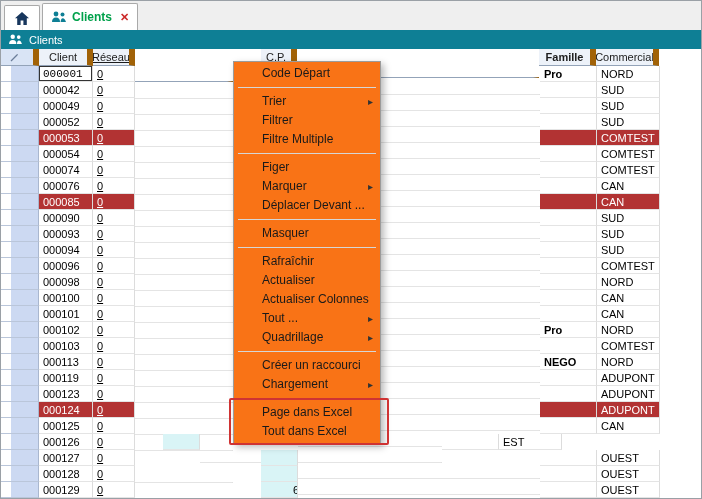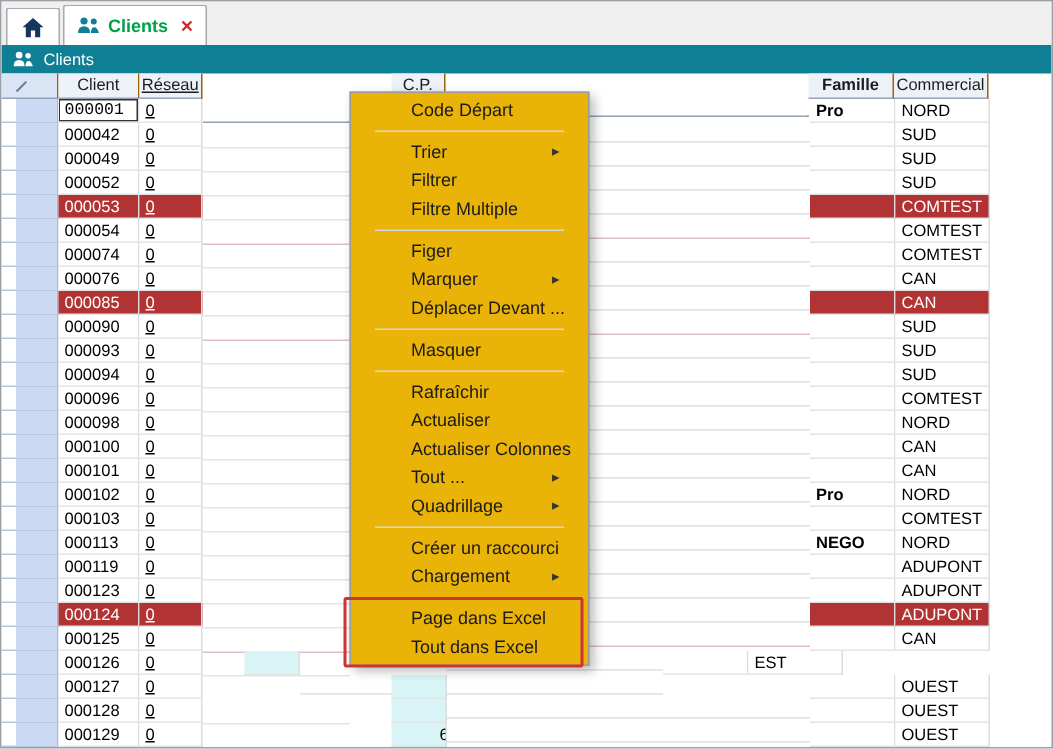--- a/index.html
+++ b/index.html
@@ -31,21 +31,21 @@
   .toolbar {
     height: 19px; background: var(--accent-teal,#0e7f95);
     display: flex; align-items: center; gap: 6px;
     padding-left: 7px; color: #fff; font-size: 11px;
   }
   
   .grid { position: absolute; left: 0; top: 48px; width: 702px; }
   .header-row { display: flex; height: 17px; font-size: 11px; color: #1c1c1c; }
   .hcell {
     background: #edf2f9;
-    border-right: 1px solid #a16207; border-bottom: 1px solid #93a3b8;
+    border-right: 6px solid #a16207; border-bottom: 1px solid #93a3b8;
     display: flex; align-items: center; justify-content: center;
     overflow: hidden; white-space: nowrap;
   }
   .hcell.c0 { background: #d9e4f5; justify-content: flex-start; padding-left: 9px; }
   .c0 { width: 38px; } .c1 { width: 54px; } .c2 { width: 42px; text-decoration: underline; } .c3 { width: 98px; margin-top: 32px; }
   .c4 { width: 36px; margin-left: 28px; } .c5 { width: 242px; margin-top: 28px; } .c6 { width: 57px; font-weight: bold; } .c7 { width: 63px; }
   .trow { display: flex; height: 16px; font-size: 11px; color: #000; }
   .cell {
     border-right: 1px solid #dcdcdc; border-bottom: 1px solid #e4e4e4;
     padding: 0 4px; display: flex; align-items: center;
@@ -54,24 +54,24 @@
   .cell.k-gutter {
     padding: 0;
     background: linear-gradient(to right, #fff 0, #fff 10px, var(--gutter-blue,#ccd9f2) 10px);
     border-right: 1px solid #a9b7cf; border-bottom: 1px solid #bac6da;
   }
   .cell.k-cp, .cell.k-ville { background: var(--cell-cyan,#d9f4f6); padding-left: 32px; }
   .trow.red .cell:not(.k-gutter) { background: var(--row-red,#b23333); color: #fff; }
   .cell.focused { box-shadow: inset 0 0 0 1px #333; font-family: Liberation Mono, monospace; }
   
   .context-menu {
-    position: absolute; left: 232px; top: 60px; width: 160px;
-    background: #eab308; border: 1px solid #9b9b9b;
+    position: absolute; left: 232px; top: 60px; width: 148px;
+    background: #f97316; border: 1px solid #9b9b9b;
     box-shadow: 3px 3px 7px rgba(0,0,0,0.28);
-    padding: 2px 12px; font-size: 12px; color: #1a1a1a; z-index: 10;
+    padding: 2px 0; font-size: 12px; color: #1a1a1a; z-index: 10;
   }
   .mitem { height: 19px; line-height: 19px; padding: 0 20px 0 28px; position: relative; white-space: nowrap; }
   .mitem .arrow { position: absolute; right: 7px; top: 0; font-size: 10px; color: #333; }
   .msep { height: 1px; background: #d6d6d6; margin: 4px 4px; }
   .annotation {
     position: absolute; left: -5px; width: 160px;
     border: 2px solid var(--annotation-red,#cf3333);
     border-radius: 2px; pointer-events: none;
   }
   .icon-wrap { display: inline-flex; align-items: center; }

